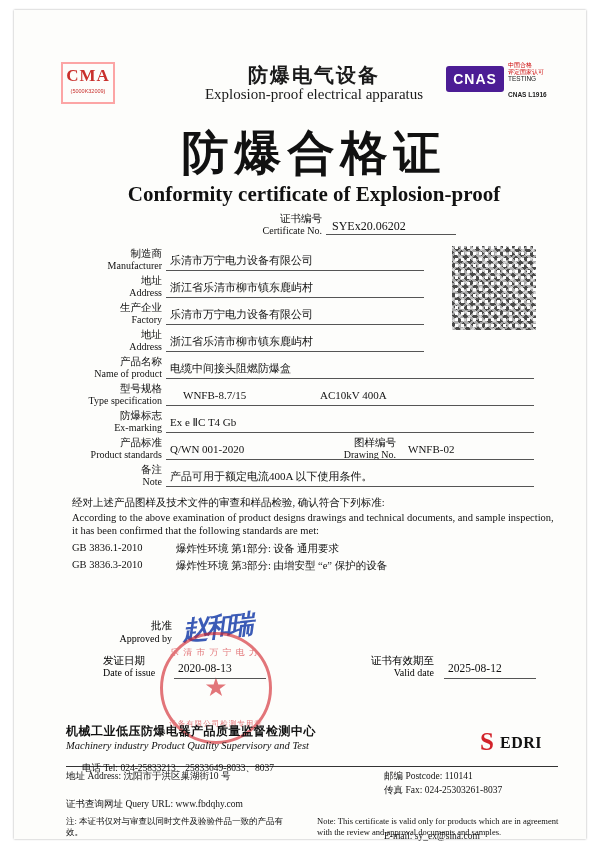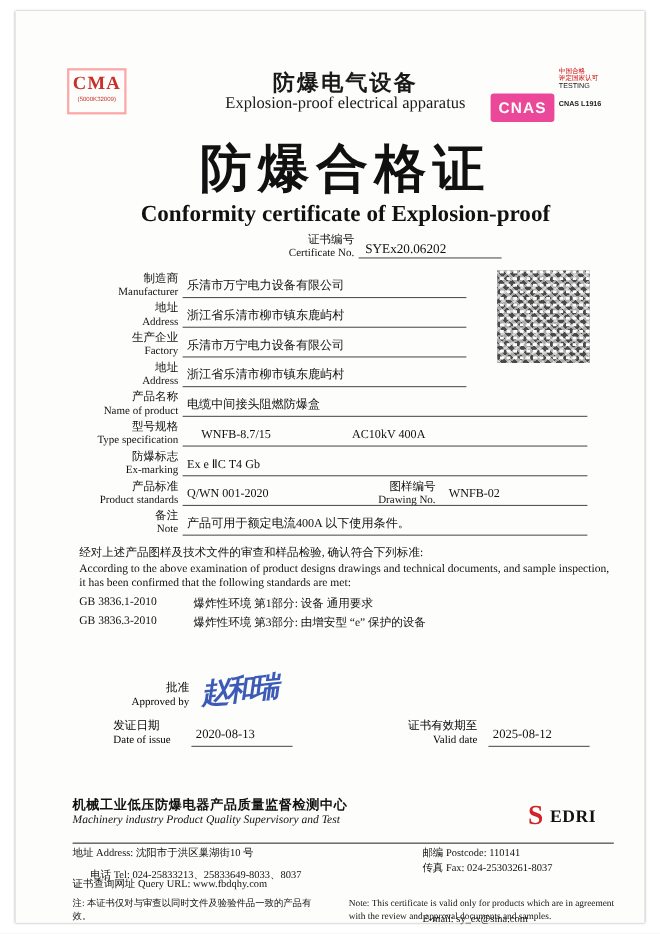--- a/index.html
+++ b/index.html
@@ -89,30 +89,29 @@
     line-height: 7px;
     width: 48px;
   }
   .cnas-cn span { display:block; }
   .cnas-badge {
     position: absolute;
     left: 0px;
     top: 4px;
     width: 58px;
     height: 26px;
-    background: #ec4899;
+    background: #4c1d95;
     color: #fff;
     border-radius: 3px;
     font-family: "Liberation Sans", sans-serif;
     font-weight: bold;
     font-size: 14px;
     text-align: center;
     line-height: 26px;
     letter-spacing: 1px;
-    margin-top: 19px;
   }
   .cnas-testing {
     position: absolute;
     left: 62px;
     top: 13px;
     font-size: 6.5px;
     color: #222;
     line-height: 8px;
     font-family: "Liberation Sans", sans-serif;
   }
@@ -549,20 +548,27 @@
     <div class="stmt-en">According to the above examination of product designs drawings and technical documents, and sample inspection, it has been confirmed that the following standards are met:</div>
 
     <div class="std-row" style="left:58px; top:532px;">GB 3836.1-2010</div>
     <div class="std-row" style="left:162px; top:532px;">爆炸性环境  第1部分: 设备  通用要求</div>
     <div class="std-row" style="left:58px; top:549px;">GB 3836.3-2010</div>
     <div class="std-row" style="left:162px; top:549px;">爆炸性环境  第3部分: 由增安型 “e” 保护的设备</div>
 
     <div class="sig-cn">批准</div>
     <div class="sig-en">Approved by</div>
     <div class="handwriting">赵和瑞</div>
+    <div class="seal">
+      <div class="seal-inner">
+        <div class="seal-text-top">乐清市万宁电力</div>
+        <div class="seal-star">★</div>
+        <div class="seal-text-bottom">设备有限公司检测专用章</div>
+      </div>
+    </div>
 
     <div class="date-label">
       <div>发证日期</div>
       <span class="en">Date of issue</span>
     </div>
     <div class="date-value">2020-08-13</div>
     <div class="underline" style="left:160px; top:668px; width:92px;"></div>
 
     <div class="valid-label">
       <div>证书有效期至</div>
@@ -576,21 +582,21 @@
 
     <div class="edri">
       <div class="edri-mark">S</div>
       <div class="edri-text">EDRI</div>
     </div>
 
     <div class="footer-sep"></div>
 
     <div class="contact" style="left:52px; top:760px;">地址 Address:  沈阳市于洪区巢湖街10 号</div>
     <div class="contact" style="left:370px; top:760px;">邮编 Postcode:  110141</div>
-    <div class="contact" style="left:52px; top:780px;padding-left:16px;">电话 Tel: 024-25833213、25833649-8033、8037</div>
+    <div class="contact" style="left:52px; top:752px;padding-left:16px;">电话 Tel: 024-25833213、25833649-8033、8037</div>
     <div class="contact" style="left:370px; top:774px;">传真 Fax:  024-25303261-8037</div>
     <div class="contact" style="left:52px; top:788px;">证书查询网址 Query URL:  www.fbdqhy.com</div>
     <div class="contact" style="left:370px; top:788px;margin-top:32px;">E-mail:  sy_ex@sina.com</div>
 
     <div class="note-cn">注: 本证书仅对与审查以同时文件及验验件品一致的产品有效。</div>
     <div class="note-en">Note:  This certificate is valid only for products which are in agreement with the review and approval documents and samples.</div>
 
   </div>
 </div>
 

